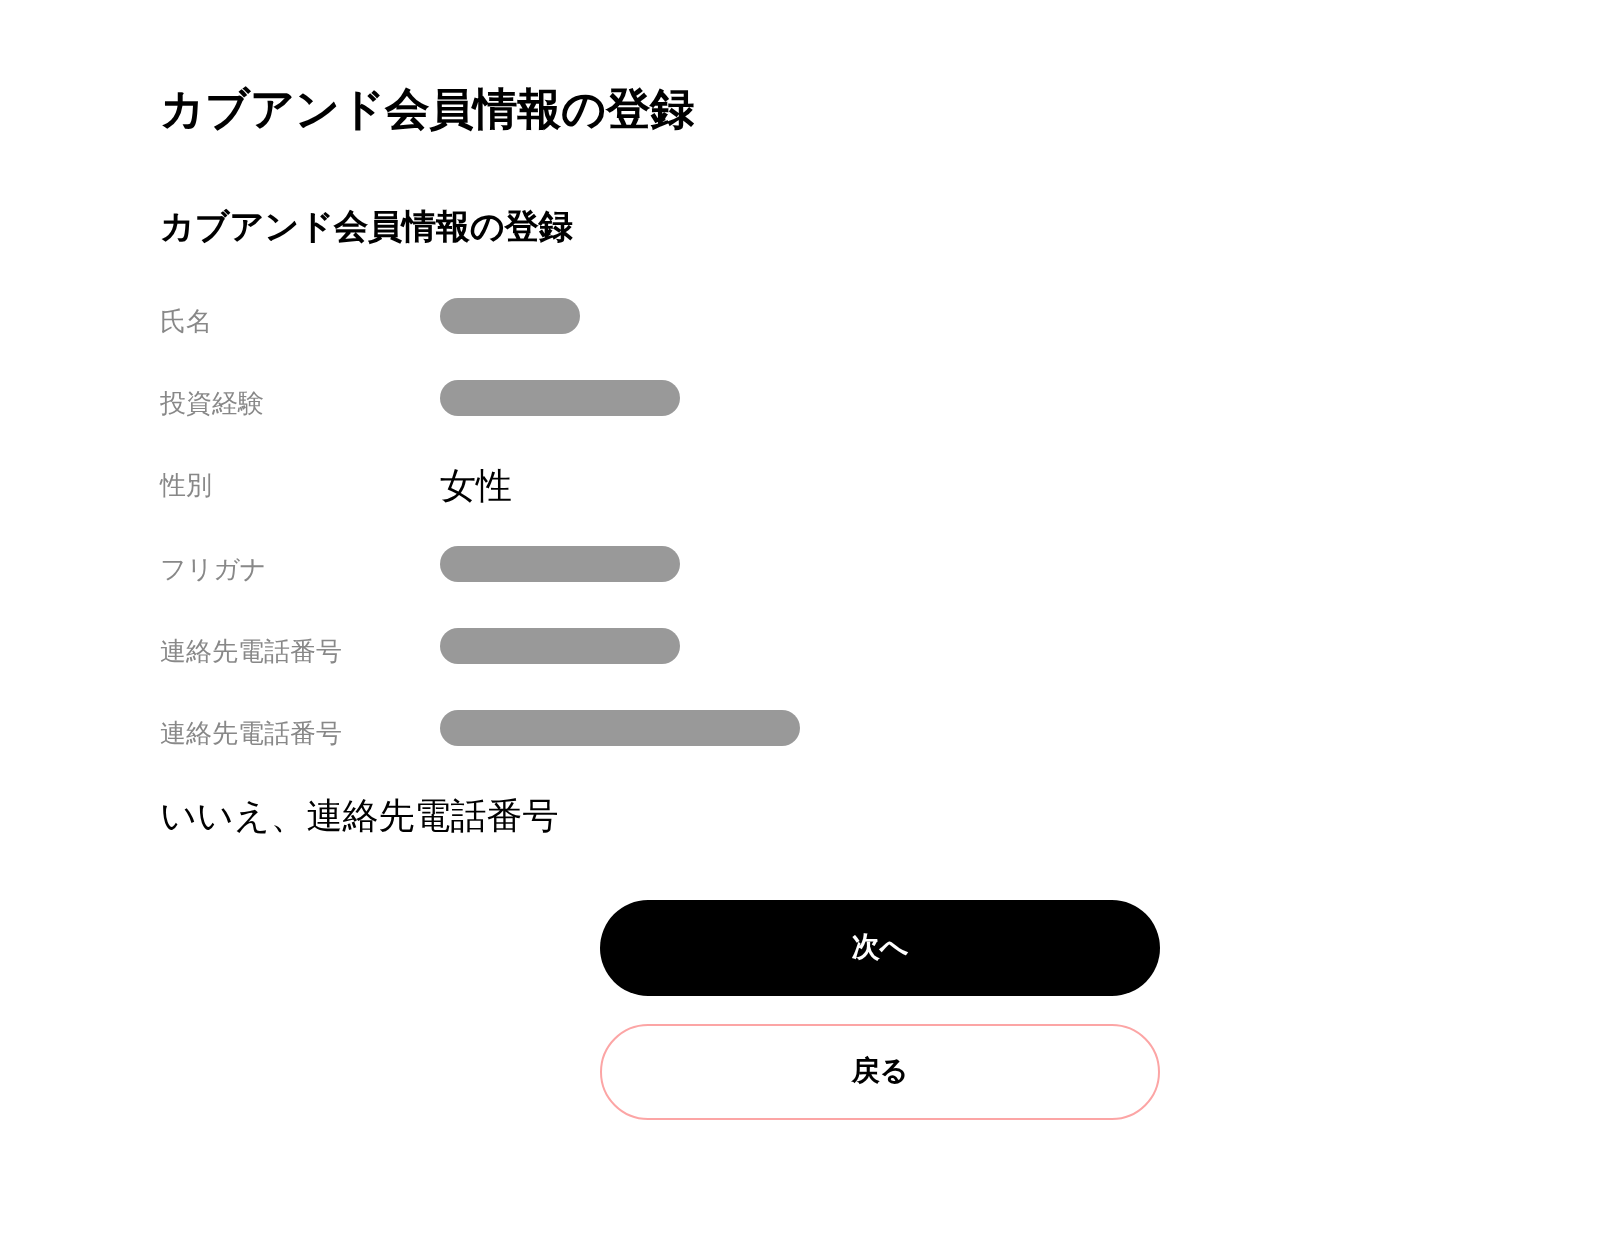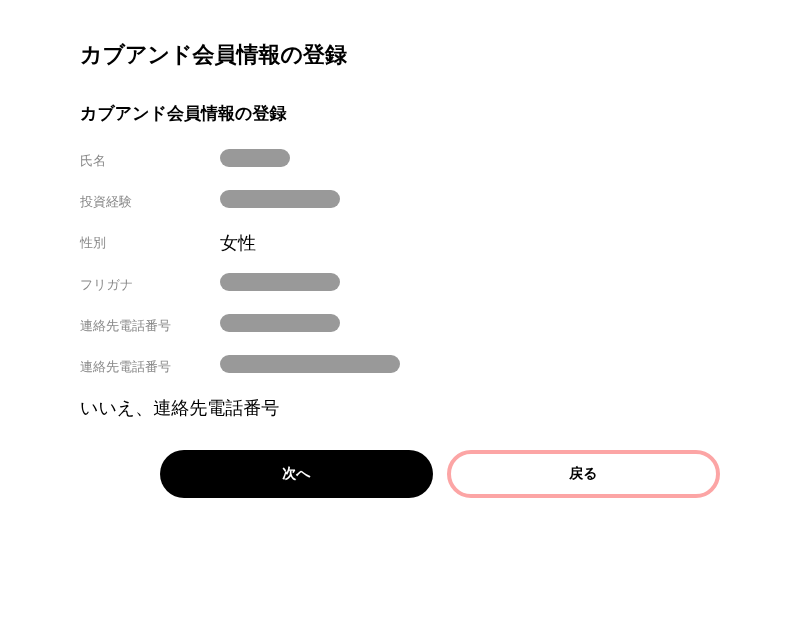--- a/index.html
+++ b/index.html
@@ -51,21 +51,21 @@
       display: inline-block;
       height: 18px;
       background: #999;
       border-radius: 9px;
     }
     .redacted-sm { width: 70px; }
     .redacted-md { width: 120px; }
     .redacted-lg { width: 180px; }
     .button-group {
       display: flex;
-      flex-direction: row;
+      flex-direction: column;
       align-items: center;
       gap: 14px;
       margin-top: 30px;
       margin-left: 80px;
     }
     .btn {
       width: 280px;
       height: 48px;
       border-radius: 24px;
       font-size: 14px;
@@ -76,21 +76,21 @@
       justify-content: center;
       border: none;
     }
     .btn-primary {
       background: #000;
       color: #fff;
     }
     .btn-secondary {
       background: #fff;
       color: #000;
-      border: 4px solid #fca5a5;
+      border: 1px solid #fca5a5;
     }
   </style>
 </head>
 <body>
 
 <h1 class="page-title">カブアンド会員情報の登録</h1>
 
 <h2 class="section-title">カブアンド会員情報の登録</h2>
 
 <div class="form-rows">

